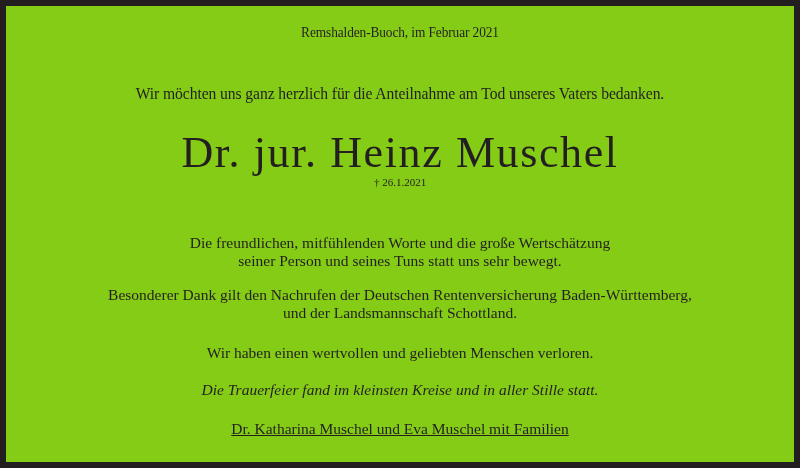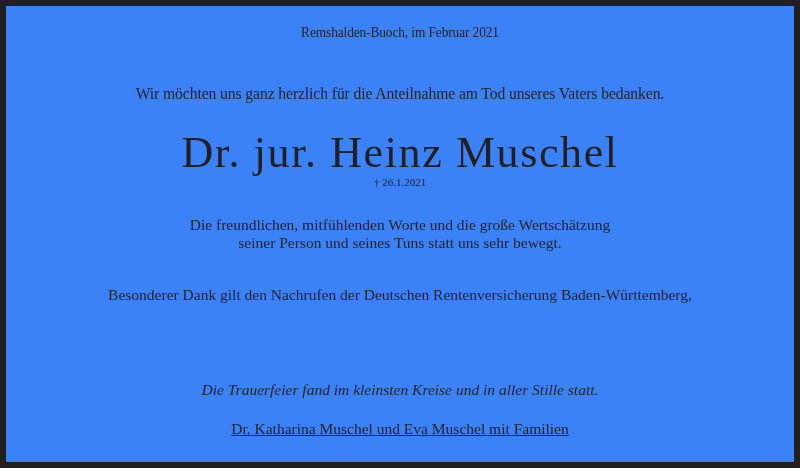--- a/index.html
+++ b/index.html
@@ -12,21 +12,21 @@
       background: #231f20;
       position: relative;
       overflow: hidden;
     }
     .card {
       position: absolute;
       left: 6px;
       top: 6px;
       width: 788px;
       height: 456px;
-      background: #3b82f6;
+      background: #84cc16;
       color: #231f20;
       font-family: "Liberation Serif", "DejaVu Serif", serif;
       text-align: center;
     }
     .line {
       position: absolute;
       left: 0;
       width: 100%;
       white-space: nowrap;
     }
@@ -58,21 +58,21 @@
       left: 0;
       width: 100%;
       font-size: 15.5px;
       line-height: 18px;
       margin: 0;
     }
     .para span {
       display: block;
       white-space: nowrap;
     }
-    .p1 { top: 210px; }
+    .p1 { top: 228px; }
     .p2 { top: 280px; }
     .p3 { top: 338px; }
     .p4 { top: 375px; font-style: italic; }
     .sign { top: 414px; text-decoration: underline; }
   </style>
 </head>
 <body>
 
 <div class="card">
   <div class="line place-date">Remshalden-Buoch, im Februar 2021</div>
@@ -83,22 +83,26 @@
 
   <div class="line death">† 26.1.2021</div>
 
   <p class="para p1">
     <span>Die freundlichen, mitfühlenden Worte und die große Wertschätzung</span>
     <span>seiner Person und seines Tuns statt uns sehr bewegt.</span>
   </p>
 
   <p class="para p2">
     <span>Besonderer Dank gilt den Nachrufen der Deutschen Rentenversicherung Baden-Württemberg,</span>
+    <span>und der Landsmannschaft Schottland.</span>
   </p>
 
+  <p class="para p3">
+    <span>Wir haben einen wertvollen und geliebten Menschen verloren.</span>
+  </p>
 
   <p class="para p4">
     <span>Die Trauerfeier fand im kleinsten Kreise und in aller Stille statt.</span>
   </p>
 
   <p class="para sign">
     <span>Dr. Katharina Muschel und Eva Muschel mit Familien</span>
   </p>
 </div>
 

